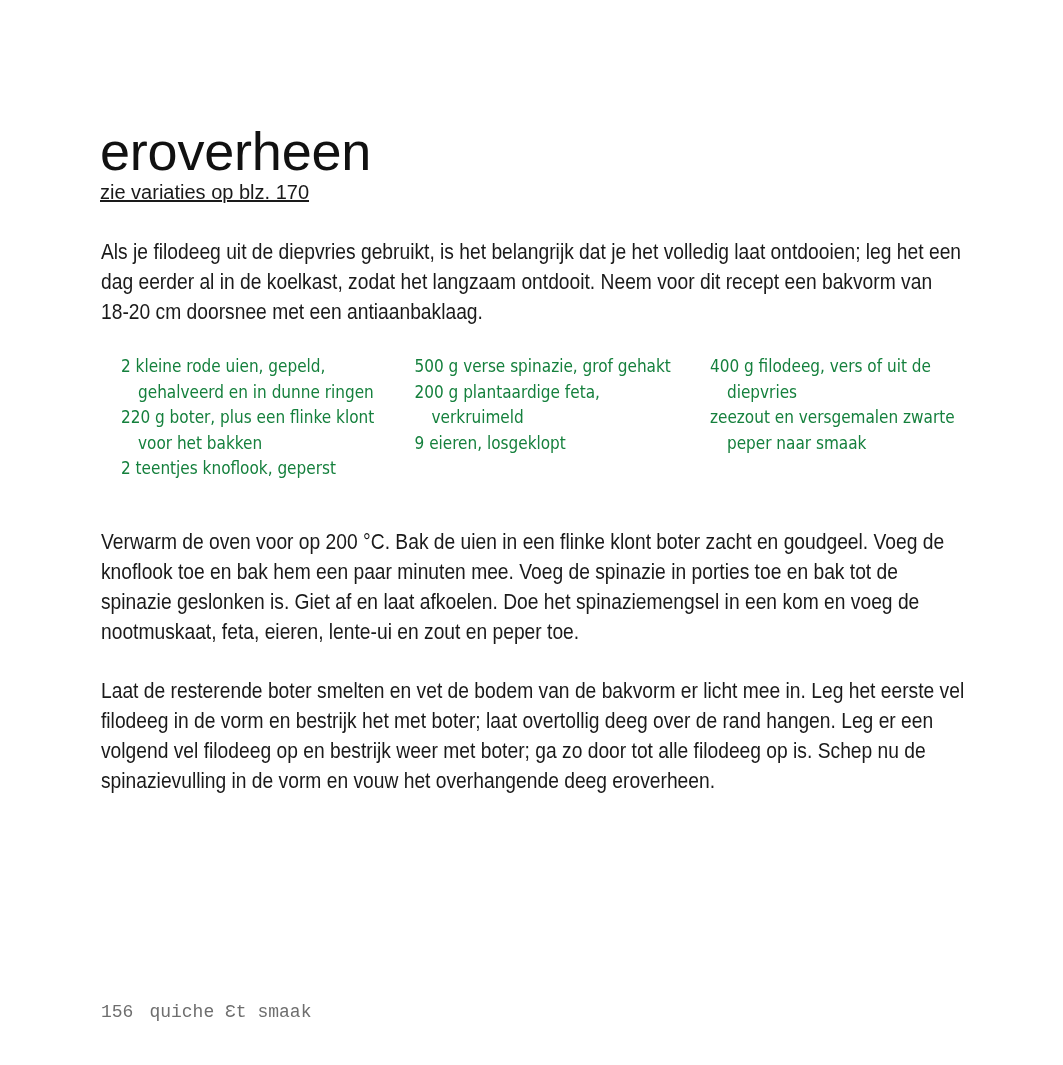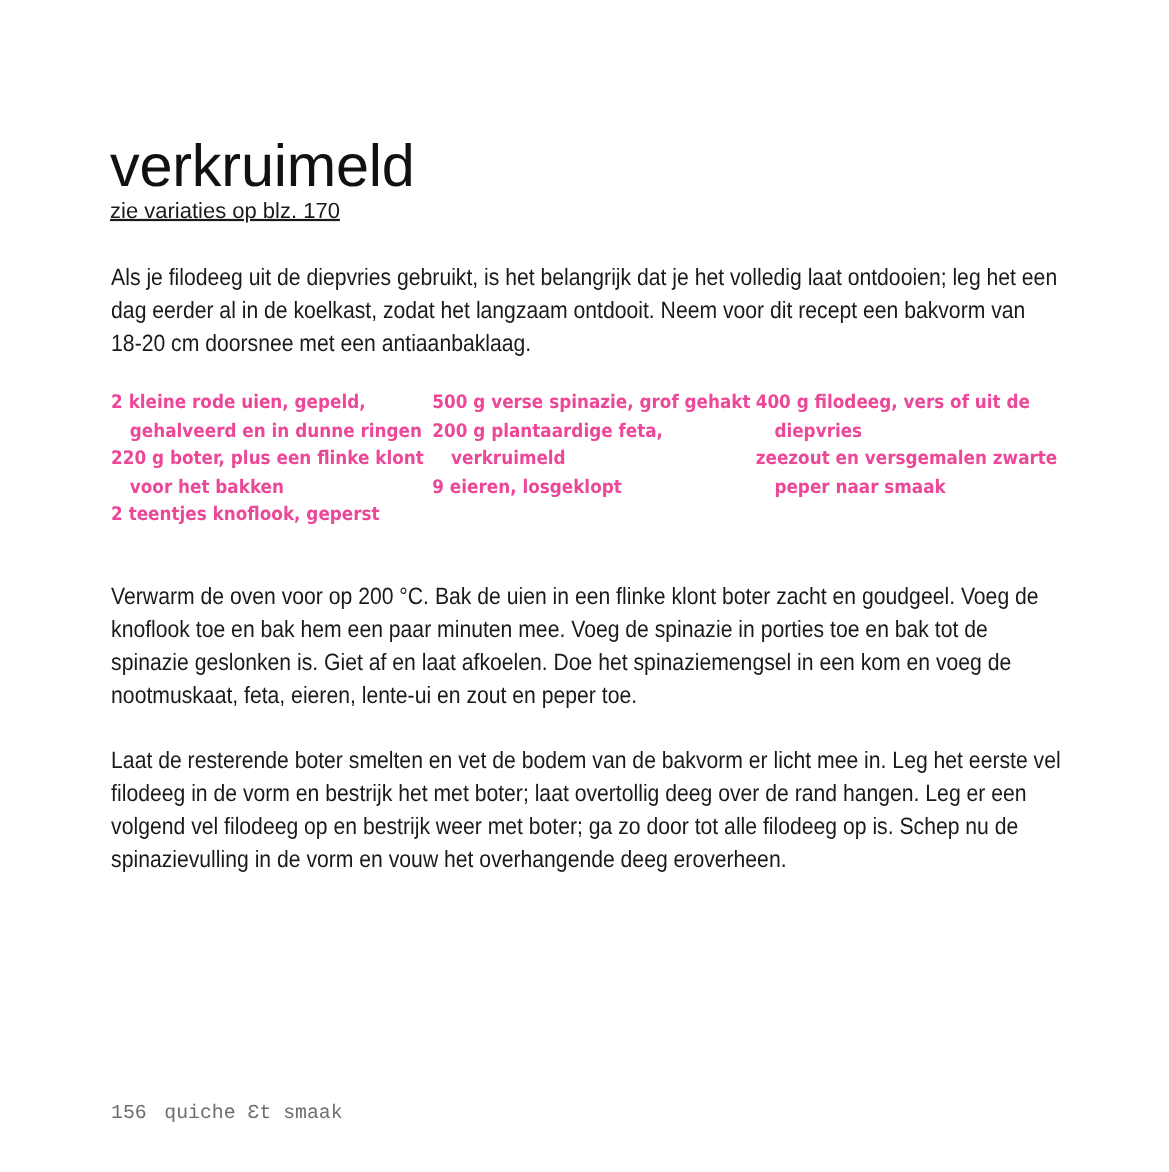--- a/index.html
+++ b/index.html
@@ -69,25 +69,26 @@
     position: absolute;
     left: 101px;
     top: 354px;
     width: 890px;
     display: flex;
     align-items: flex-start;
   }
   .ingredient-column {
     font-family: "DejaVu Sans Condensed", "DejaVu Sans", sans-serif;
     font-stretch: condensed;
-    font-weight: 700;
+    font-weight: 400;
     font-size: 17px;
     line-height: 25.6px;
-    color: #ec4899;
+    color: #15803d;
     box-sizing: border-box;
+    margin-left: 20px;
   }
   .ingredient-column.col-1 { width: 292px; }
   .ingredient-column.col-2 { width: 294px; }
   .ingredient-column.col-3 { width: 300px; }
 
   .ingredient-item {
     padding-left: 17px;
     text-indent: -17px;
     margin: 0;
   }
@@ -121,21 +122,21 @@
     white-space: nowrap;
   }
   .footer-page-number { margin-right: 16px; }
   .footer-chapter { }
 </style>
 </head>
 <body>
 
 <div class="page">
 
-  <h1 class="recipe-title">verkruimeld</h1>
+  <h1 class="recipe-title">eroverheen</h1>
 
   <div class="recipe-subtitle">zie variaties op blz. 170</div>
 
   <div class="body-text intro-paragraph">Als je filodeeg uit de diepvries gebruikt, is het belangrijk dat je het volledig laat ontdooien; leg het een dag eerder al in de koelkast, zodat het langzaam ontdooit. Neem voor dit recept een bakvorm van 18-20 cm doorsnee met een antiaanbaklaag.</div>
 
   <div class="ingredients">
     <div class="ingredient-column col-1">
       <p class="ingredient-item">2 kleine rode uien, gepeld, gehalveerd en in dunne ringen</p>
       <p class="ingredient-item">220 g boter, plus een flinke klont voor het bakken</p>
       <p class="ingredient-item">2 teentjes knoflook, geperst</p>

